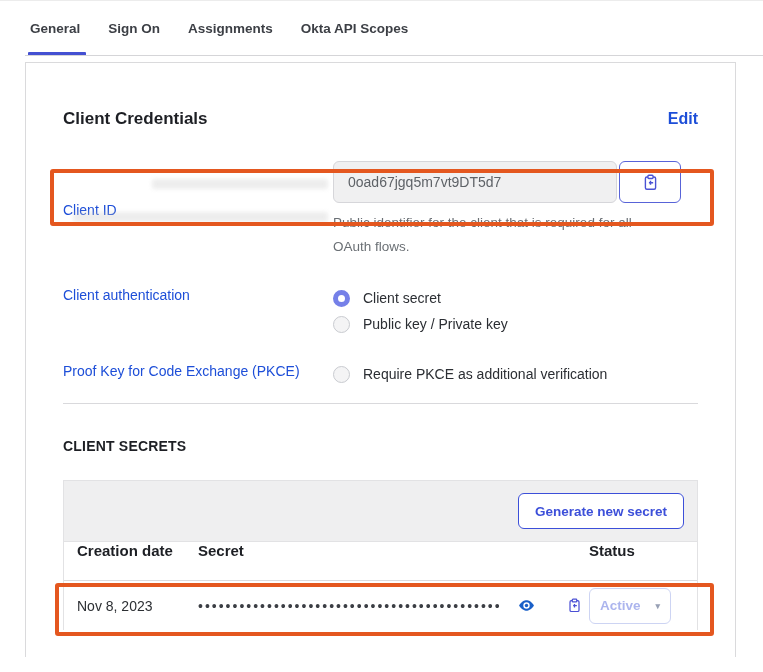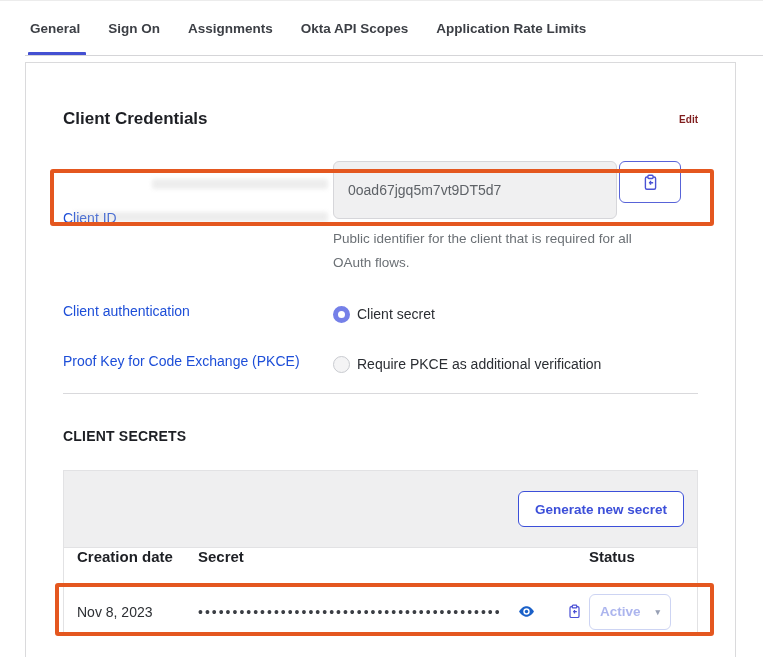--- a/index.html
+++ b/index.html
@@ -24,55 +24,55 @@
     background:#4450d2;border-radius:1px;
   }
   
   .card{
     position:absolute;left:25px;top:61px;width:711px;height:595px;
     border:1px solid #dadadc;border-bottom:none;background:#fff;
     box-sizing:border-box;padding:0 37px;
   }
   .heading-row{display:flex;justify-content:space-between;align-items:center;margin-top:46px;}
   .heading{font-size:17px;font-weight:700;color:#1d1f24;}
-  .edit-link{font-size:10px;font-weight:700;color:#7f1d1d;cursor:pointer;}
+  .edit-link{font-size:16px;font-weight:700;color:#1d4ed8;cursor:pointer;}
   .form-row{display:flex;align-items:flex-start;}
   .form-label{width:270px;flex:none;font-size:14px;color:#1d4ed8;line-height:20px;}
   .form-field{flex:1;min-width:0;}
   
   .row-clientid{margin-top:32px;align-items:center;}
   .input-group{display:flex;align-items:stretch;}
   .fake-input{
-    width:284px;height:58px;box-sizing:border-box;background:#f0f0f1;
+    width:284px;height:42px;box-sizing:border-box;background:#f0f0f1;
     border:1px solid #d6d6da;border-radius:6px;display:flex;align-items:center;
     padding:0 14px;font-size:14px;color:#5e6267;
   }
   .copy-btn{
     width:62px;height:42px;box-sizing:border-box;margin-left:2px;background:#fff;
     border:1px solid #5863d8;border-radius:6px;display:flex;align-items:center;justify-content:center;
     cursor:pointer;color:#4a52d4;
   }
   .help-text{
     margin-top:8px;font-size:13.5px;line-height:24px;color:#6b7075;max-width:340px;
   }
   
   .row-auth{margin-top:26px;}
-  .option-row{display:flex;align-items:center;height:26px;gap:7px;cursor:pointer;}
+  .option-row{display:flex;align-items:center;height:26px;gap:13px;cursor:pointer;}
   .radio{width:17px;height:17px;box-sizing:border-box;border-radius:50%;flex:none;}
   .radio.on{border:5px solid #7580e8;background:#fff;}
   .radio.off{border:1.5px solid #c9cbd0;background:#f4f4f5;}
   .option-label{font-size:14px;color:#2b2e33;}
   .row-pkce{margin-top:24px;}
   .divider{margin-top:16px;height:1px;background:#d9d9dc;}
   
   .section-title{margin-top:34px;font-size:14px;font-weight:700;color:#1d1f24;letter-spacing:.2px;}
   .secrets-panel{margin-top:26px;border:1px solid #e2e2e4;border-bottom:none;box-sizing:border-box;}
   .panel-head{
     height:60px;background:#efeff0;display:flex;align-items:center;justify-content:flex-end;
-    padding:8px 13px;border-bottom:1px solid #e2e2e4;
+    padding:0 13px;border-bottom:1px solid #e2e2e4;
   }
   .generate-btn{
     height:36px;padding:0 16px;background:#fff;border:1px solid #3c4fd9;border-radius:6px;
     color:#3c4fd9;font-size:13.5px;font-weight:700;font-family:inherit;cursor:pointer;
   }
   .table-head{
     display:flex;align-items:flex-start;height:38px;padding:0 13px;background:#fff;
     border-bottom:1px solid #dbdbdd;font-size:15px;font-weight:700;color:#1d1f24;
   }
   .table-row{display:flex;align-items:center;height:49px;padding:0 13px;background:#fff;font-size:14px;}
@@ -100,21 +100,20 @@
 <body>
 
 <div class="page">
 
   <div class="tabbar">
     <div class="tabs">
       <div class="tab active">General</div>
       <div class="tab">Sign On</div>
       <div class="tab">Assignments</div>
       <div class="tab">Okta API Scopes</div>
-      <div class="tab">Application Rate Limits</div>
     </div>
     <div class="rule"></div>
   </div>
 
   <div class="card">
 
     <div class="heading-row">
       <div class="heading">Client Credentials</div>
       <a class="edit-link">Edit</a>
     </div>
@@ -137,20 +136,24 @@
         <div class="help-text">Public identifier for the client that is required for all OAuth flows.</div>
       </div>
     </div>
 
     <div class="form-row row-auth">
       <div class="form-label">Client authentication</div>
       <div class="form-field">
         <div class="option-row">
           <span class="radio on"></span>
           <span class="option-label">Client secret</span>
+        </div>
+        <div class="option-row">
+          <span class="radio off"></span>
+          <span class="option-label">Public key / Private key</span>
         </div>
       </div>
     </div>
 
     <div class="form-row row-pkce">
       <div class="form-label">Proof Key for Code Exchange (PKCE)</div>
       <div class="form-field">
         <div class="option-row">
           <span class="radio off"></span>
           <span class="option-label">Require PKCE as additional verification</span>

